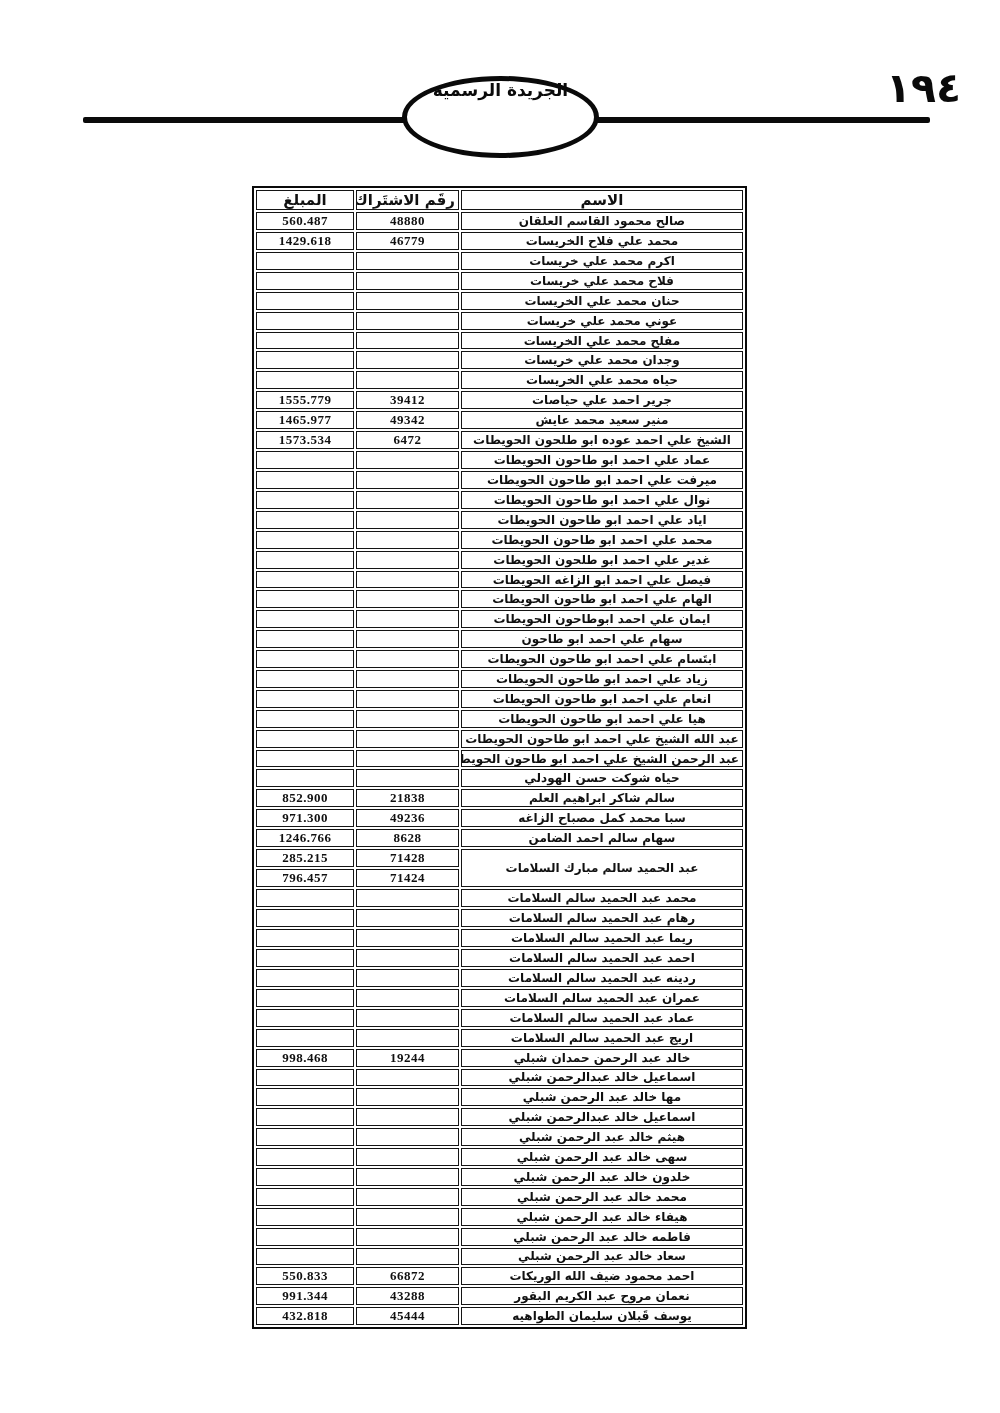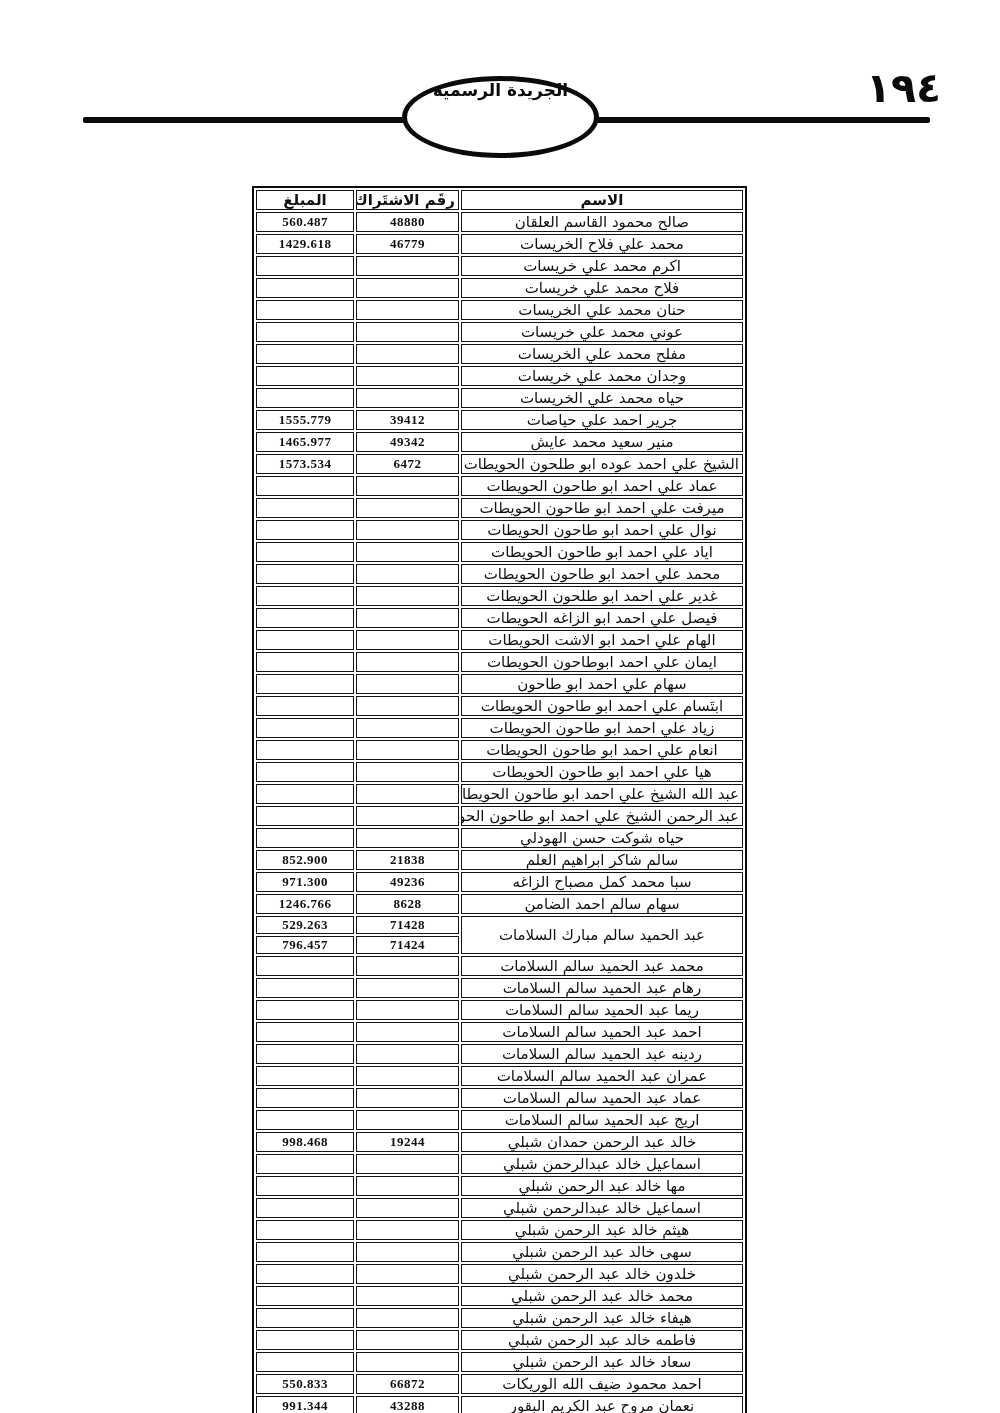--- a/index.html
+++ b/index.html
@@ -4,21 +4,21 @@
 <style>
   html,body{margin:0;padding:0;}
   body{
     width:1000px;height:1413px;position:relative;
     background:#ffffff;color:#111;
     font-family:"DejaVu Sans",sans-serif;
     overflow:hidden;
   }
   
   .page-number{
-    position:absolute;top:66px;left:866px;width:74px;
+    position:absolute;top:66px;left:886px;width:74px;
     font-size:41px;font-weight:bold;color:#0a0a0a;
     font-family:"DejaVu Sans",sans-serif;
     line-height:1.1;
   }
   .divider-line{
     position:absolute;top:117px;left:83px;width:847px;height:6px;
     background:#0a0a0a;border-radius:2px;
   }
   .gazette-ellipse{
     position:absolute;top:76px;left:402px;width:197px;height:82px;
@@ -51,21 +51,21 @@
     height:15.9px;
     text-align:center;vertical-align:middle;
     overflow:hidden;white-space:nowrap;
     box-sizing:content-box;
   }
   .gazette-table th{
     font-size:15px;font-weight:bold;
     font-family:"DejaVu Sans",sans-serif;
   }
   .gazette-table td.name{
-    font-size:15px;font-weight:normal;
+    font-size:12px;font-weight:bold;
     font-family:"DejaVu Sans",sans-serif;
     margin-top:32px;
   }
   .gazette-table td.sub,.gazette-table td.amount{
     direction:ltr;
     font-size:13px;font-weight:bold;
     font-family:"Liberation Serif","DejaVu Serif",serif;
     letter-spacing:0.5px;
   }
 </style>
@@ -181,21 +181,21 @@
         <td class="name">غدير علي احمد ابو طلحون الحويطات</td>
         <td class="sub"></td>
         <td class="amount"></td>
       </tr>
       <tr>
         <td class="name">فيصل علي احمد ابو الزاغه الحويطات</td>
         <td class="sub"></td>
         <td class="amount"></td>
       </tr>
       <tr>
-        <td class="name">الهام علي احمد ابو الاشت الحويطات</td>
+        <td class="name">الهام علي احمد ابو طاحون الحويطات</td>
         <td class="sub"></td>
         <td class="amount"></td>
       </tr>
       <tr>
         <td class="name">ايمان علي احمد ابوطاحون الحويطات</td>
         <td class="sub"></td>
         <td class="amount"></td>
       </tr>
       <tr>
         <td class="name">سهام علي احمد ابو طاحون</td>
@@ -248,21 +248,21 @@
         <td class="amount">971.300</td>
       </tr>
       <tr>
         <td class="name">سهام سالم احمد الضامن</td>
         <td class="sub">8628</td>
         <td class="amount">1246.766</td>
       </tr>
       <tr>
         <td class="name" rowspan="2">عبد الحميد سالم مبارك السلامات</td>
         <td class="sub">71428</td>
-        <td class="amount">529.263</td>
+        <td class="amount">285.215</td>
       </tr>
       <tr>
         <td class="sub">71424</td>
         <td class="amount">796.457</td>
       </tr>
       <tr>
         <td class="name">محمد عبد الحميد سالم السلامات</td>
         <td class="sub"></td>
         <td class="amount"></td>
       </tr>

